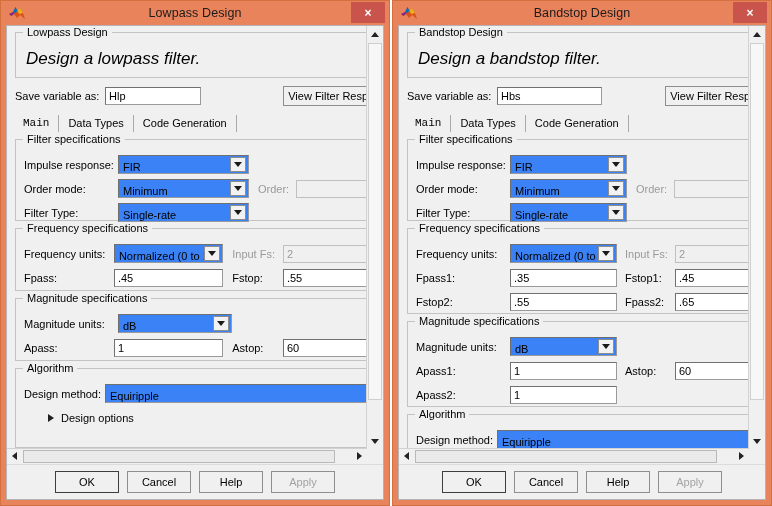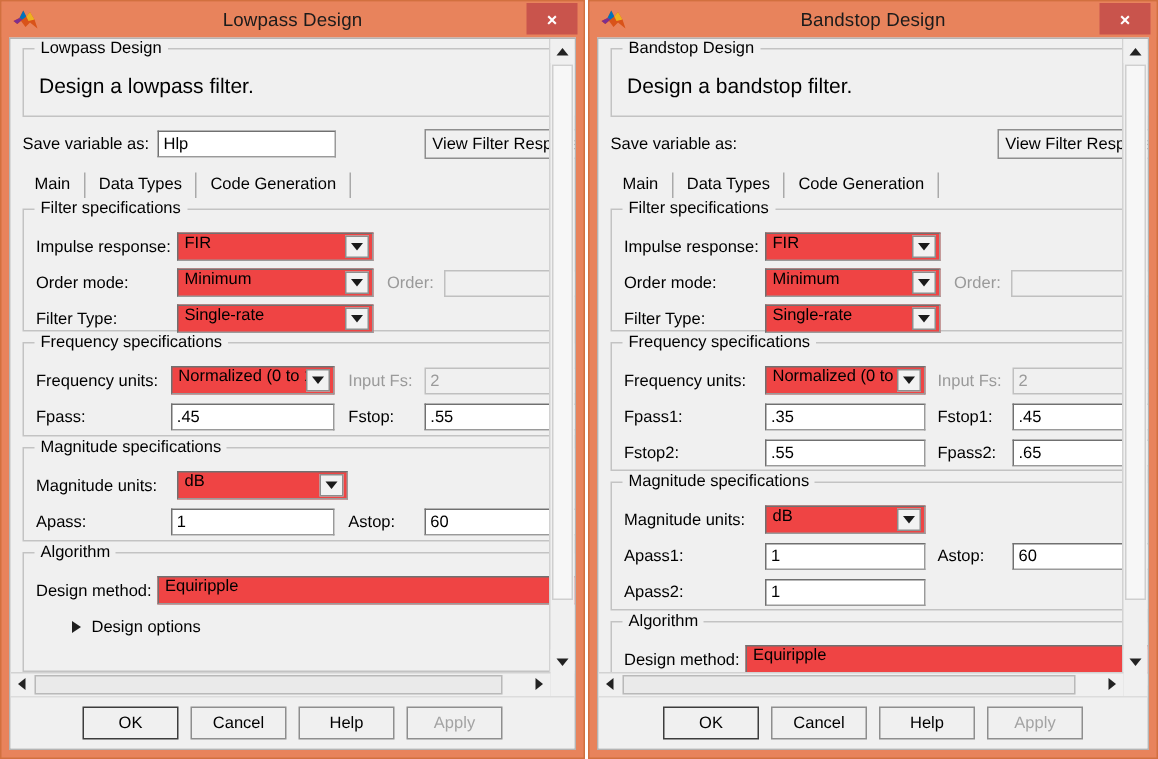--- a/index.html
+++ b/index.html
@@ -76,21 +76,21 @@
     box-sizing:border-box;
   }
   .group > .glabel{
     position:absolute;top:-7px;left:7px;
     background:#f0f0f0;
     padding:0 4px;
     font-size:11px;color:#000;
     white-space:nowrap;
   }
   .desc{
-    font-size:14px;color:#000;margin:3px 0 6px 2px;
+    font-size:17px;color:#000;margin:3px 0 6px 2px;font-style:italic;
   }
 
   
   .row{display:flex;align-items:center;height:23px;margin-bottom:1px;}
   .lbl{font-size:11px;color:#000;white-space:nowrap;}
   .lbl.dis{color:#9a9a9a;}
 
   
   .tfield{
     height:18px;
@@ -103,26 +103,26 @@
     color:#000;
     padding:1px 3px;
     display:flex;align-items:center;
     overflow:hidden;white-space:nowrap;
   }
   .tfield.dis{background:#f0f0f0;color:#9a9a9a;border-color:#c0c0c0;}
 
   
   .combo{
     height:19px;
-    background:#ef4444;
+    background:#3b82f6;
     border:1px solid #9a9a9a;
     border-top-color:#707070;
     border-left-color:#707070;
     box-sizing:border-box;
-    display:flex;align-items:flex-start;
+    display:flex;align-items:flex-end;
     font-size:11px;
     position:relative;
     padding-left:4px;
     overflow:hidden;white-space:nowrap;
   }
   .combo .cval{flex:1;overflow:hidden;white-space:nowrap;}
   .combo .arrowbox{
     width:16px;height:15px;
     margin:1px 2px 1px 0;
     background:#f2f2f2;
@@ -146,21 +146,21 @@
     position:relative;
   }
   .tab{
     font-size:11px;
     padding:2px 9px 3px 9px;
     color:#000;
     border-right:1px solid #a9a9a9;
     white-space:nowrap;
   }
   .tab.sel{font-weight:normal;}
-  .tab:first-child{padding-left:7px;}
+  .tab:first-child{padding-left:7px;font-family:Liberation Mono, monospace;}
 
   
   .saverow{
     display:flex;align-items:center;
     margin:7px 8px 0 8px;
     position:relative;height:22px;
   }
   .btn{
     border:1px solid #8e8e8e;
     background:#f0f0f0;
@@ -259,21 +259,21 @@
       <div class="pane">
         <div class="pane-inner">
 
           <div class="group" style="margin-top:6px;height:46px;">
             <span class="glabel">Lowpass Design</span>
             <div class="desc">Design a lowpass filter.</div>
           </div>
 
           <div class="saverow">
             <span class="lbl" style="width:90px;">Save variable as:</span>
-            <span class="tfield" style="width:119px;">Hlp</span>
+            <span class="tfield" style="width:96px;">Hlp</span>
             <span class="btn" style="position:absolute;left:268px;width:108px;height:20px;">View Filter Respons</span>
           </div>
 
           <div class="tabs">
             <span class="tab sel">Main</span>
             <span class="tab">Data Types</span>
             <span class="tab">Code Generation</span>
           </div>
 
           <div class="group" style="height:82px;">
@@ -417,20 +417,21 @@
       <div class="pane">
         <div class="pane-inner">
 
           <div class="group" style="margin-top:6px;height:46px;">
             <span class="glabel">Bandstop Design</span>
             <div class="desc">Design a bandstop filter.</div>
           </div>
 
           <div class="saverow">
             <span class="lbl" style="width:90px;">Save variable as:</span>
+            <span class="tfield" style="width:105px;">Hbs</span>
             <span class="btn" style="position:absolute;left:258px;width:108px;height:20px;">View Filter Respons</span>
           </div>
 
           <div class="tabs">
             <span class="tab sel">Main</span>
             <span class="tab">Data Types</span>
             <span class="tab">Code Generation</span>
           </div>
 
           <div class="group" style="height:82px;">

